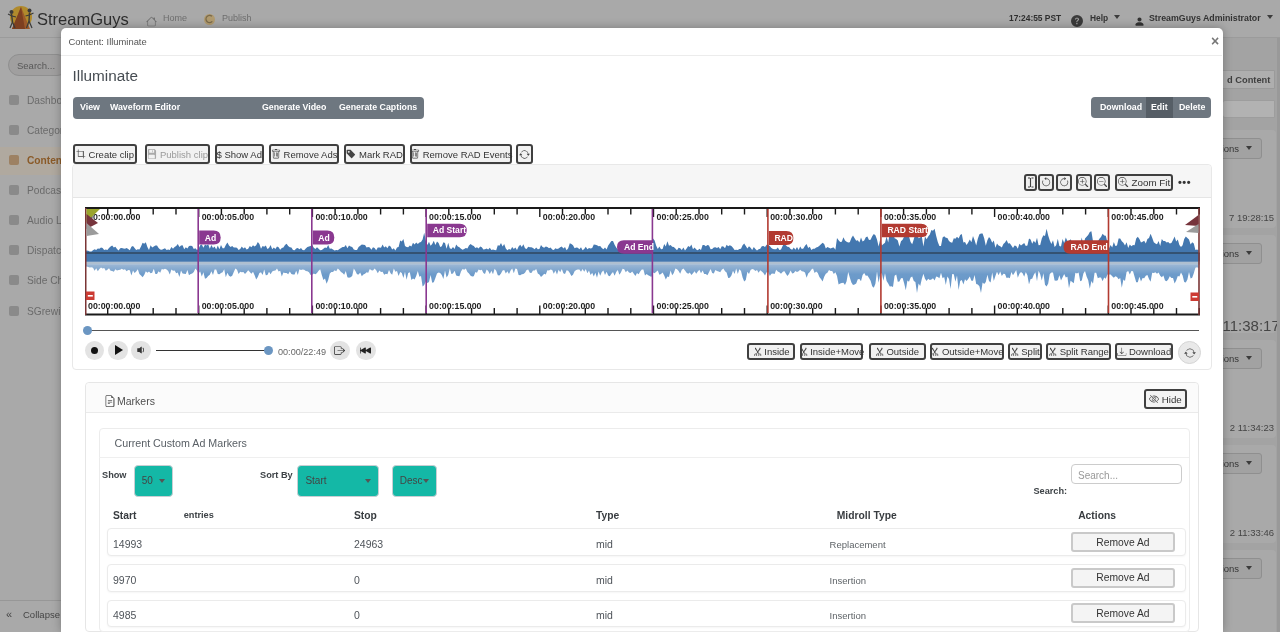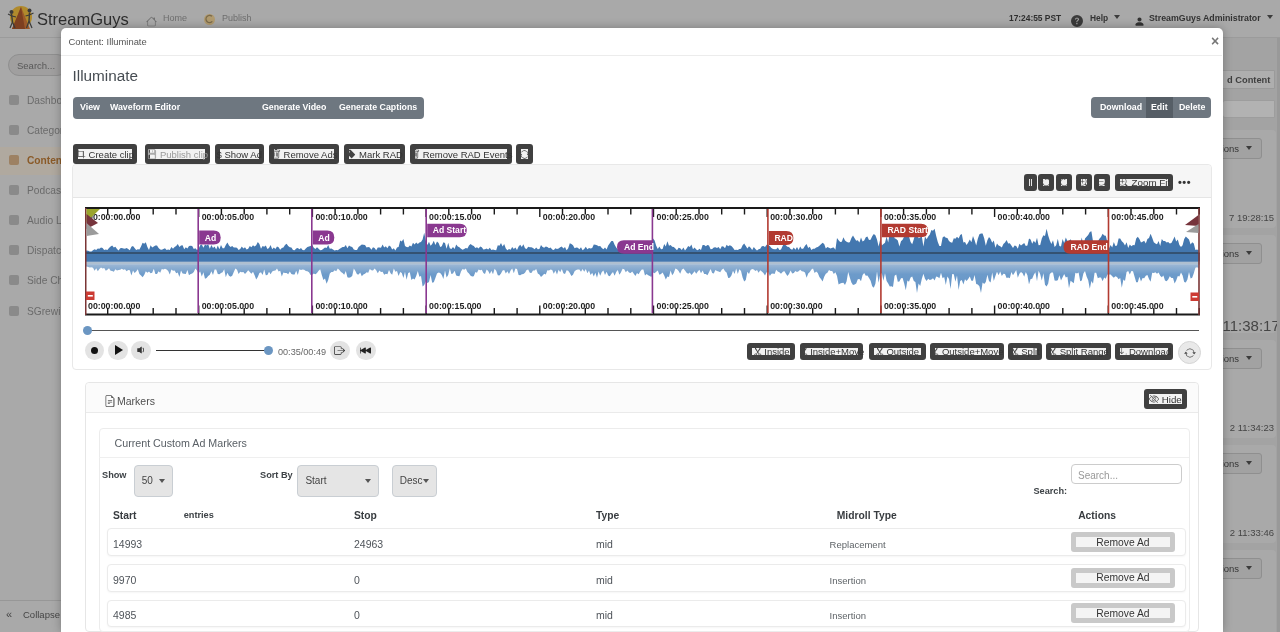--- a/index.html
+++ b/index.html
@@ -1,21 +1,21 @@
 <!DOCTYPE html>
 <html><head><meta charset="utf-8"><style>
 *{margin:0;padding:0;box-sizing:border-box}
 html,body{width:1280px;height:632px;overflow:hidden;font-family:"Liberation Sans",sans-serif}
 #app{position:relative;width:1280px;height:632px;background:#a5a5a5;overflow:hidden}
 .abs{position:absolute}
 .ic{display:inline-block;flex-shrink:0}
-.btn{position:absolute;background:#f2f2f2;border:5px solid #404040;border-radius:3px;color:#333;
+.btn{position:absolute;background:#f2f2f2;border:2px solid #404040;border-radius:3px;color:#333;
   font-size:9.5px;display:flex;align-items:center;justify-content:center;white-space:nowrap;gap:3px}
 .caret{display:inline-block;width:0;height:0;border-left:3.5px solid transparent;border-right:3.5px solid transparent;border-top:4px solid #3c3c3c;vertical-align:2px;margin-left:4px}
-.sel{position:absolute;background:#e5e5e5;border:1px solid #c9ced3;border-radius:4px;font-size:10px;color:#444;display:flex;align-items:center;padding:15px 7px}
+.sel{position:absolute;background:#14b8a6;border:1px solid #c9ced3;border-radius:4px;font-size:10px;color:#444;display:flex;align-items:center;padding:15px 7px}
 .sel .sc{margin-left:auto;width:0;height:0;border-left:3.5px solid transparent;border-right:3.5px solid transparent;border-top:4.5px solid #555}
 .circ{position:absolute;width:19.6px;height:19.6px;border-radius:50%;background:#e3e3e3;display:flex;align-items:center;justify-content:center}
 </style></head><body>
 <div id="app">
 <svg width="0" height="0" style="position:absolute">
 <defs>
 <symbol id="crop" viewBox="0 0 16 16">
           <path d="M3.5.5a.5.5 0 0 1 .5.5v2h8a.5.5 0 0 1 .5.5v8h2a.5.5 0 0 1 0 1h-2v2a.5.5 0 0 1-1 0v-2h-8a.5.5 0 0 1-.5-.5v-8h-2a.5.5 0 0 1 0-1h2v-2a.5.5 0 0 1 .5-.5zm.5 3.5v7h7v-7h-7z"></path>
         </symbol>
 <symbol id="save" viewBox="0 0 16 16">
@@ -318,21 +318,21 @@
     <div class="circ" style="left:108px;top:340.5px">
       <div style="width:0;height:0;border-left:8.5px solid #111;border-top:5px solid transparent;border-bottom:5px solid transparent;margin-left:3px"></div>
     </div>
     <div class="circ" style="left:131px;top:340.5px">
       <svg class="ic" width="12" height="12" fill="#333">
         <use href="#vol"></use>
       </svg>
     </div>
     <div class="abs" style="left:155.5px;top:349.7px;width:112px;border-top:1.5px solid #333"></div>
     <div class="abs" style="left:263.5px;top:345.5px;width:9.5px;height:9.5px;border-radius:50%;background:#6b96c2"></div>
-    <div class="abs" style="left:278px;top:346.5px;font-size:9.1px;color:#666;line-height:1.25;white-space:nowrap;">00:35/00:49</div>
+    <div class="abs" style="left:278px;top:346.5px;font-size:9.1px;color:#666;line-height:1.25;white-space:nowrap;">00:00/22:49</div>
     <div class="circ" style="left:330px;top:340.5px">
       <svg class="ic" width="11" height="11" fill="#222">
         <use href="#outarr"></use>
       </svg>
     </div>
     <div class="circ" style="left:356px;top:340.5px">
       <svg class="ic" width="11" height="11" fill="#222">
         <use href="#skipb"></use>
       </svg>
     </div>

